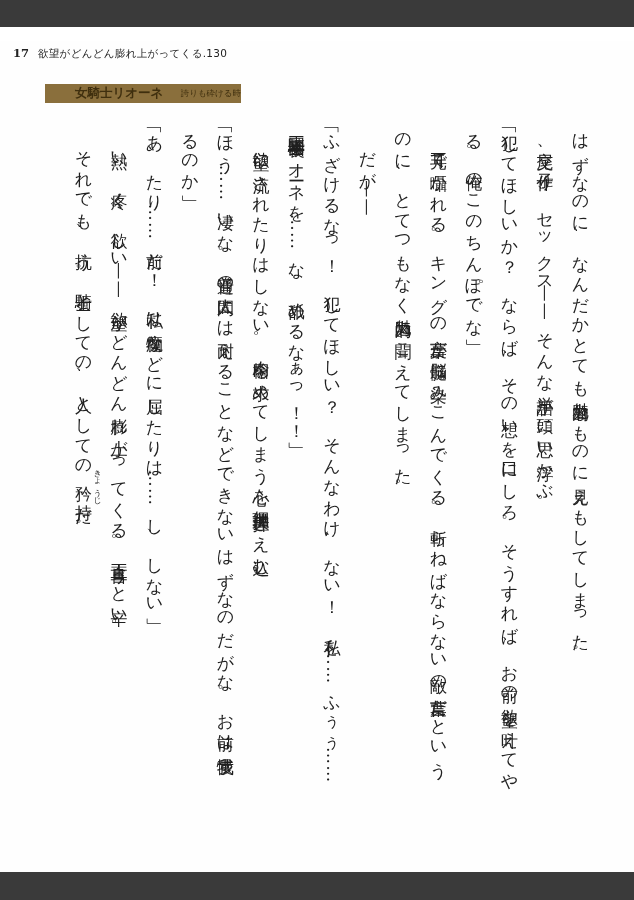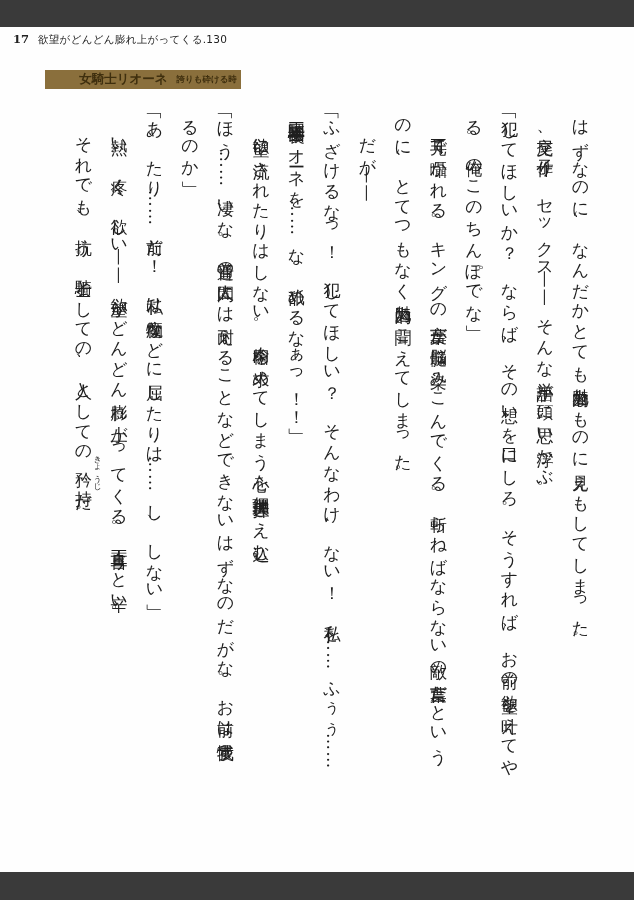--- a/index.html
+++ b/index.html
@@ -4,32 +4,32 @@
 <style>
   html,body{margin:0;padding:0;}
   body{width:634px;height:900px;overflow:hidden;background:#ffffff;
        font-family:"DejaVu Serif", serif;}
   .viewport{position:relative;width:634px;height:900px;background:#ffffff;}
 
   .letterbox{position:absolute;left:0;width:634px;background:#3a3a3a;}
   .letterbox.top{top:0;height:27px;}
   .letterbox.bottom{top:872px;height:28px;}
 
-  .page{position:absolute;left:0;top:27px;width:634px;height:845px;background:#fefefe;}
+  .page{position:absolute;left:0;top:41px;width:634px;height:845px;background:#fefefe;}
 
   .page-header{position:absolute;left:13px;top:5px;color:#222222;
                font-size:11px;display:flex;align-items:baseline;gap:9px;}
   .page-number{font-weight:bold;font-size:11.5px;font-family:"DejaVu Serif",serif;}
   .magazine-title{font-family:"DejaVu Sans",sans-serif;font-size:10.5px;letter-spacing:0.3px;}
 
   .chapter-banner{position:absolute;left:45px;top:43px;width:196px;height:19px;
                   background:#8a6f3c;display:flex;align-items:center;
                   justify-content:center;padding-left:30px;box-sizing:border-box;gap:9px;}
   .chapter-title{font-size:12.5px;font-weight:bold;color:#3f2f0e;white-space:nowrap;}
-  .chapter-subtitle{font-size:8.5px;font-weight:bold;color:#463513;white-space:nowrap;}
+  .chapter-subtitle{font-size:8.5px;font-weight:normal;color:#463513;white-space:nowrap;}
 
   .novel-text{position:absolute;top:81px;right:36px;height:662px;
               writing-mode:vertical-rl;-webkit-writing-mode:vertical-rl;
               text-orientation:mixed;font-size:17px;line-height:35.5px;
               letter-spacing:1.3px;color:#1f1f1f;line-break:strict;}
   .novel-text p{margin:0;padding:0;}
   .novel-text p.indent{text-indent:1em;}
   ruby rt{font-size:8px;letter-spacing:0;color:#1f1f1f;}
 </style>
 </head>
@@ -39,21 +39,21 @@
 
   <div class="letterbox top" style="background: rgb(58, 58, 58);"></div>
 
   <div class="page">
 
     <div class="page-header">
       <span class="page-number">17</span>
       <span class="magazine-title">欲望がどんどん膨れ上がってくる.130</span>
     </div>
 
-    <div class="chapter-banner" style="background: rgb(138, 111, 60);">
+    <div class="chapter-banner" style="background: rgb(138, 111, 60); justify-content: space-between;">
       <span class="chapter-title" style="color: rgb(63, 47, 14);">女騎士リオーネ</span>
       <span class="chapter-subtitle" style="color: rgb(63, 47, 14);">誇りも砕ける時</span>
     </div>
 
     <div class="novel-text" style="color: rgb(31, 31, 31);">
         <p>はずなのに、なんだかとても魅力的なものに見えもしてしまった。</p>
         <p class="indent">交尾、子作り、セックス——そんな単語が頭に思い浮かぶ。</p>
         <p>「犯してほしいか？　ならば、その想いを口にしろ。そうすれば、お前の欲望を叶えてやる。俺のこのちんぽでな」</p>
         <p class="indent">耳元で囁かれる。キングの言葉が脳髄に染みこんでくる。斬らねばならない敵の言葉だというのに、とてつもなく魅力的に聞こえてしまった。</p>
         <p class="indent">だが——</p>

